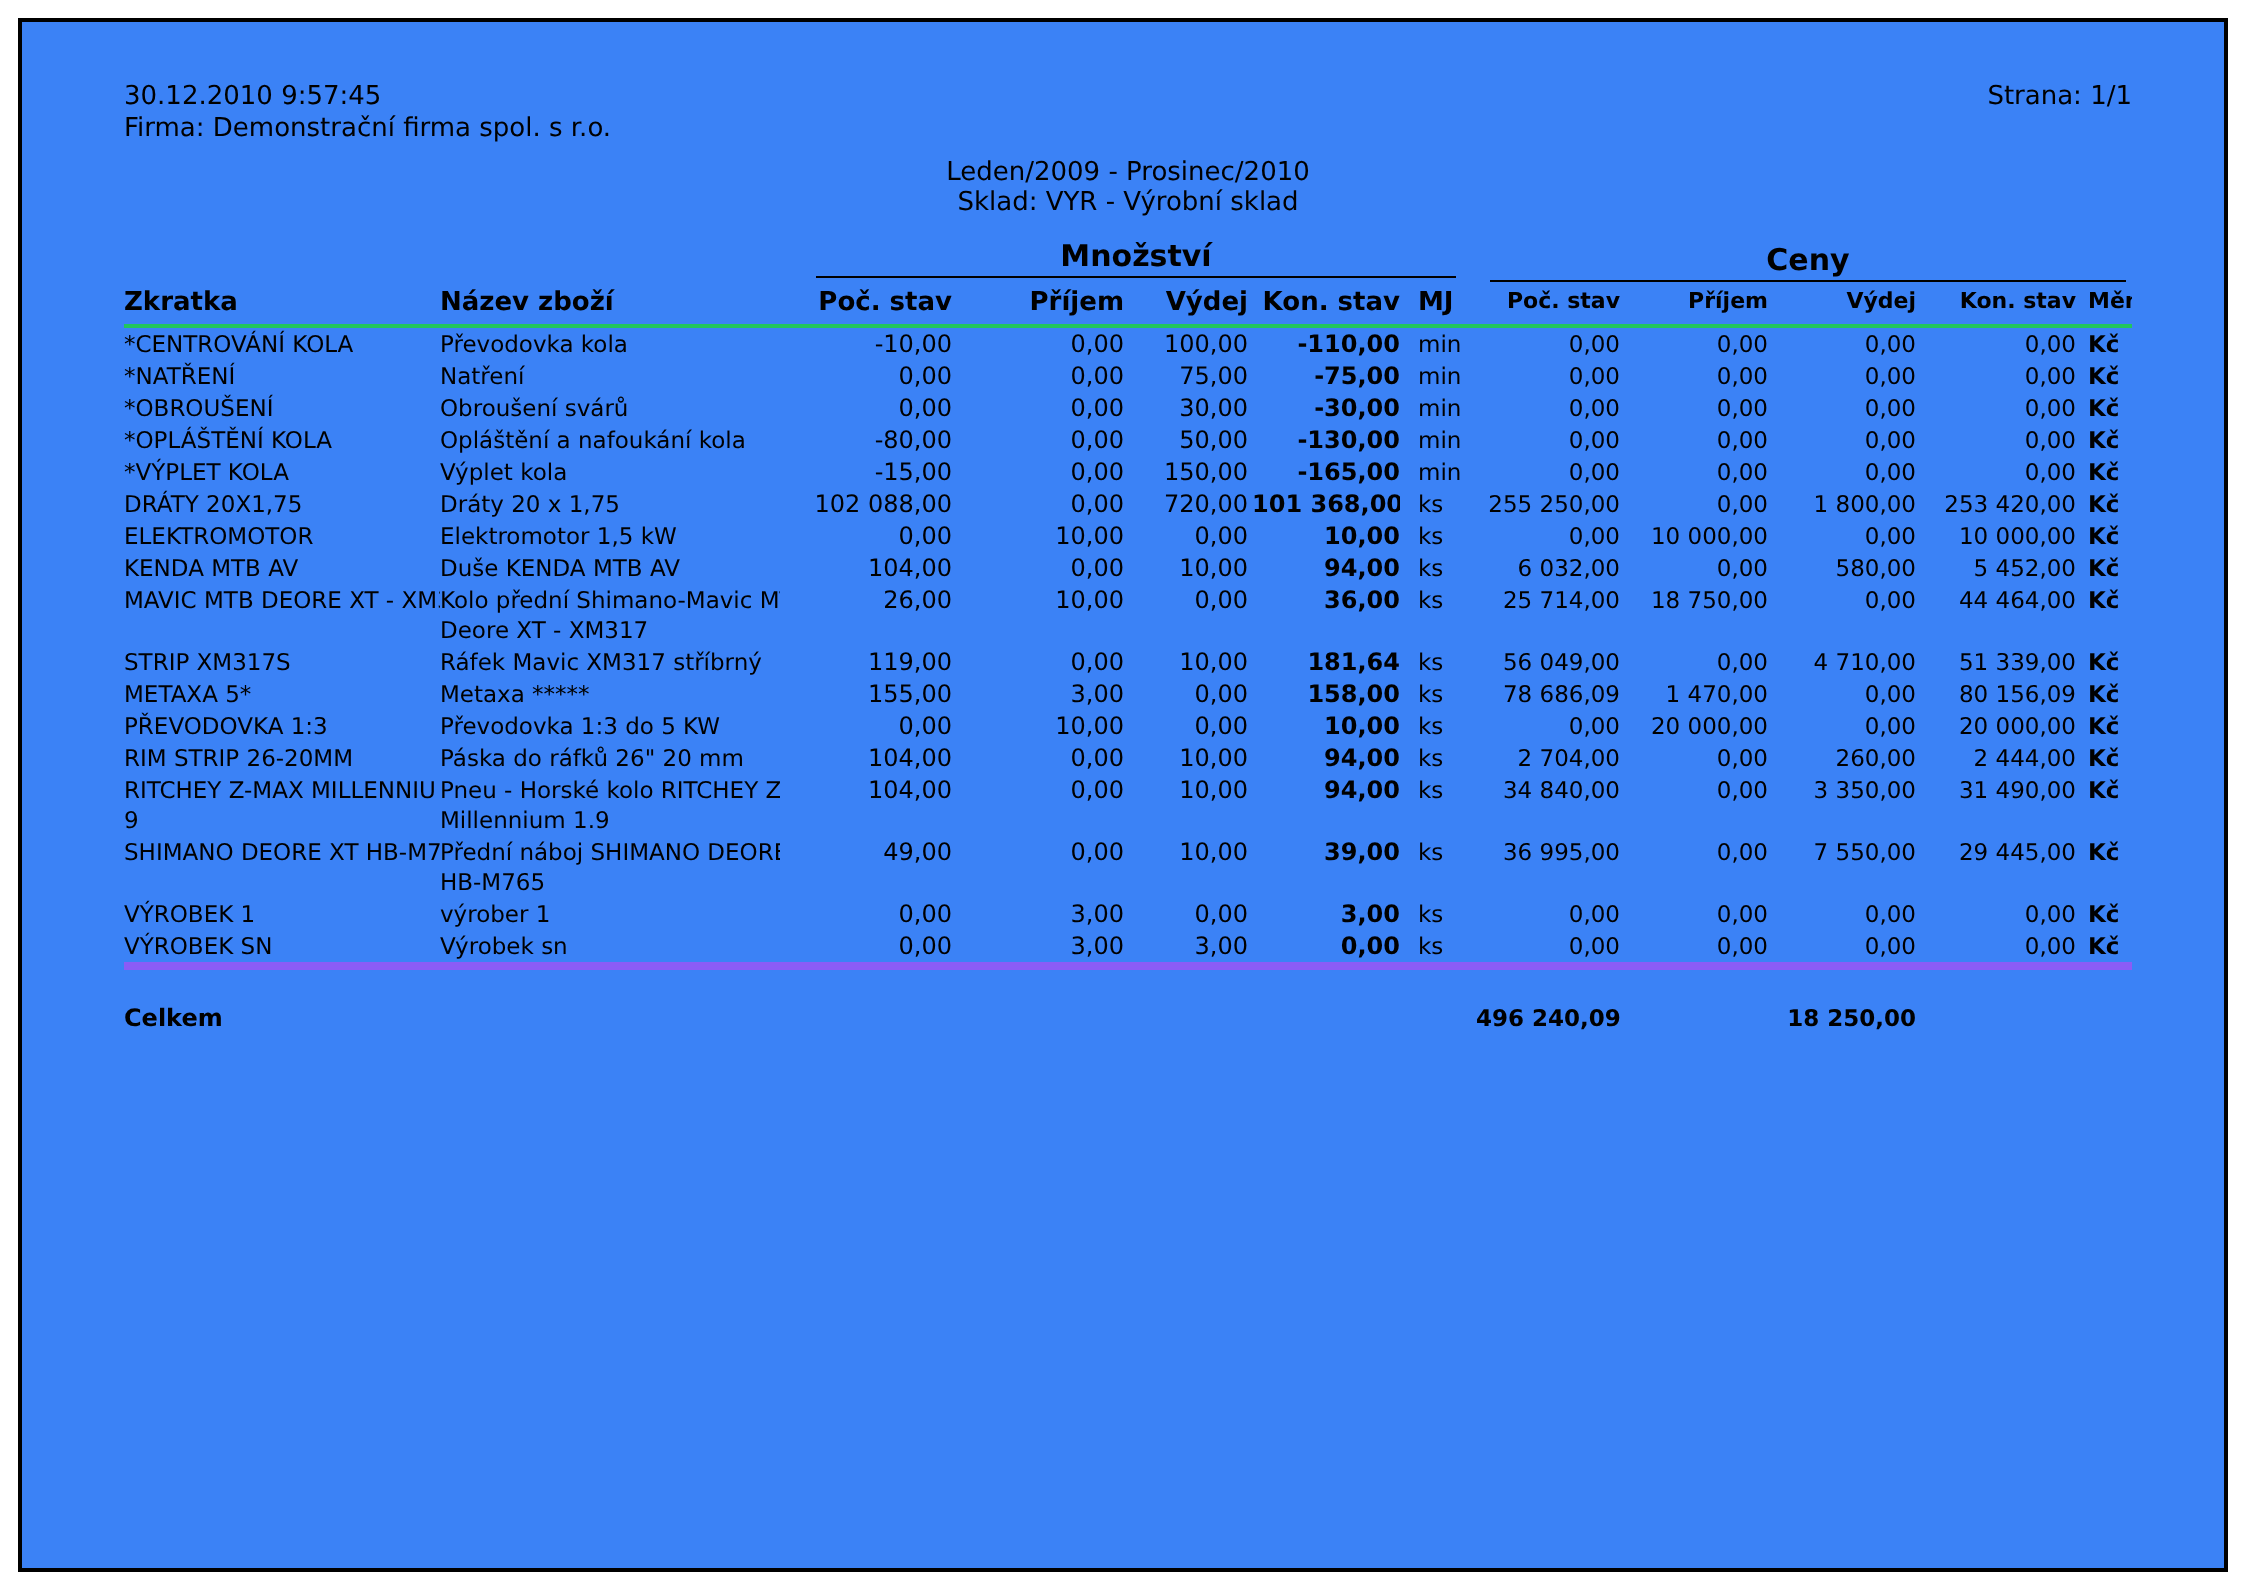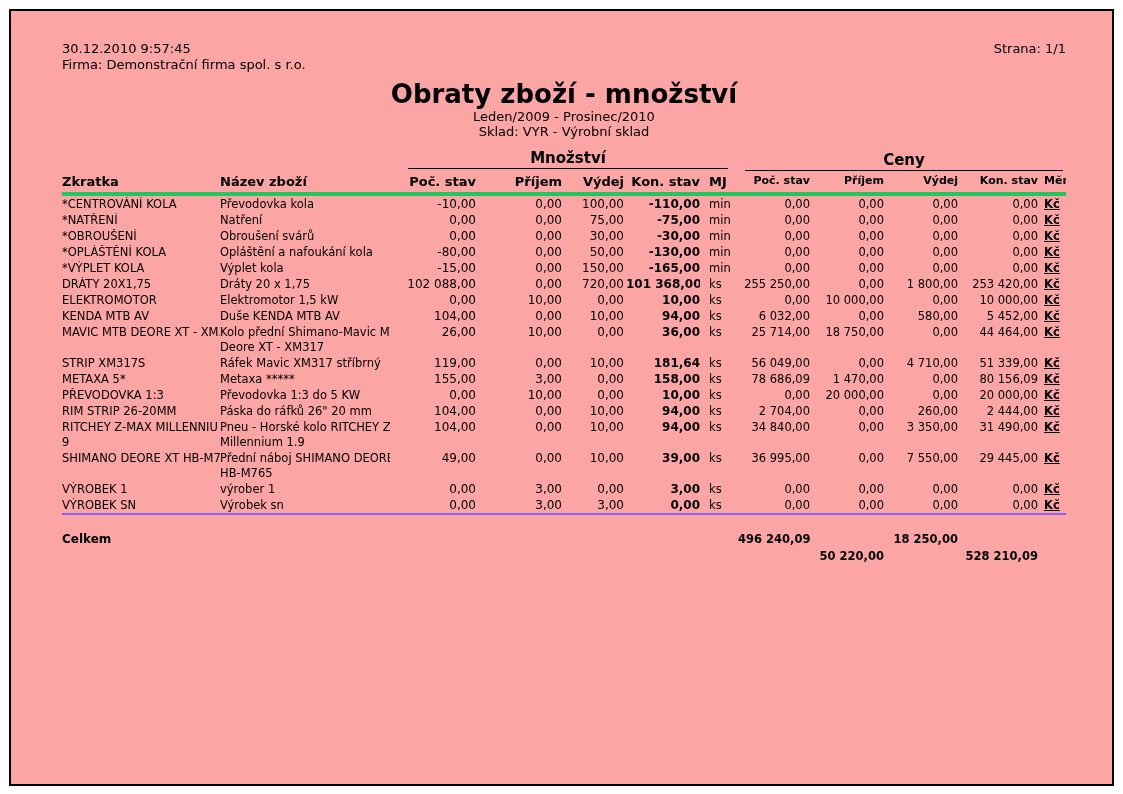--- a/index.html
+++ b/index.html
@@ -1,65 +1,64 @@
 <!DOCTYPE html>
 <html><head>
 <meta charset="utf-8">
 <style>
   html,body{margin:0;padding:0;background:#fff;}
   body{width:1123px;height:794px;position:relative;font-family:"DejaVu Sans","Liberation Sans",sans-serif;color:#000;}
-  .frame{position:absolute;left:9px;top:9px;width:1101px;height:773px;border:2px solid #000;background:#fca5a5;overflow:hidden;}
+  .frame{position:absolute;left:9px;top:9px;width:1101px;height:773px;border:2px solid #000;background:#3b82f6;overflow:hidden;}
   .content{position:relative;margin:30px 46px 0 51px;}
   .meta-row{display:flex;justify-content:space-between;font-size:13px;line-height:16px;}
   .meta-line{font-size:13px;line-height:16px;}
   .title-block{text-align:center;margin-top:6px;}
   .title{font-size:26px;font-weight:bold;line-height:30px;}
   .sub{font-size:13px;line-height:15px;}
   table{border-collapse:collapse;table-layout:fixed;width:1004px;margin-top:10px;}
   td,th{padding:0;vertical-align:top;font-weight:normal;text-align:left;}
   .ln{white-space:nowrap;overflow:hidden;line-height:15px;}
   
   tr.grp th{height:20px;vertical-align:bottom;}
   .gline{font-size:15px;font-weight:bold;text-align:center;line-height:19px;border-bottom:1px solid #000;}
   .g-mn{margin:0 10px 2px 18px;}
   .g-cn{margin:0 3px 0 7px;}
   
-  tr.hdr th{border-bottom:4px solid #22c55e;padding:3px 0 3px 0;white-space:nowrap;overflow:hidden;}
+  tr.hdr th{border-bottom:2px solid #22c55e;padding:3px 0 3px 0;white-space:nowrap;overflow:hidden;}
   .hl{font-size:13px;font-weight:bold;}
   .hq{font-size:13px;font-weight:bold;text-align:right;padding-right:2px !important;}
   .hc{font-size:11px;font-weight:bold;text-align:right;padding-right:2px !important;}
   .hmj{font-size:13px;font-weight:bold;padding-left:7px !important;}
   .hmena{font-size:11px;font-weight:bold;padding-left:4px !important;}
   
   tbody td{padding-top:1px;}
   .c-zk{font-size:11.5px;}
   .c-nz{font-size:11.5px;}
   .num{text-align:right;white-space:nowrap;font-size:12px;padding-right:2px !important;}
   .cen{font-size:11.5px;}
   .mj{font-size:11.5px;padding-left:7px !important;white-space:nowrap;}
-  .mena{font-size:11.5px;font-weight:bold;padding-left:4px !important;white-space:nowrap;text-decoration:underline;}
+  .mena{font-size:11.5px;font-weight:bold;padding-left:4px !important;white-space:nowrap;}
   .b{font-weight:bold;}
   
-  tr.tt1 td{border-top:2px solid #8b5cf6;padding-top:17px;}
+  tr.tt1 td{border-top:4px solid #8b5cf6;padding-top:17px;}
   tr.tt1 .c-zk{font-size:12px;}
   tr.tt2 td{padding-top:3px;}
 </style>
 </head>
 <body>
 
 <div class="frame">
   <div class="content">
     <div class="meta-row">
       <span>30.12.2010  9:57:45</span>
       <span>Strana: 1/1</span>
     </div>
     <div class="meta-line">Firma:  Demonstrační firma spol. s r.o.</div>
 
     <div class="title-block">
-      <div class="title">Obraty zboží - množství</div>
       <div class="sub">Leden/2009 - Prosinec/2010</div>
       <div class="sub">Sklad: VYR - Výrobní sklad</div>
     </div>
 
     <table>
       <colgroup>
         <col style="width:158px">
           <col style="width:170px">
         <col style="width:88px">
           <col style="width:86px">
@@ -757,23 +756,16 @@
             <td></td>
             <td></td>
             <td></td>
             <td></td>
           <td class="num cen b">496 240,09</td>
           <td></td>
           <td class="num cen b">18 250,00</td>
           <td></td>
             <td></td>
         </tr>
-        <tr class="tt2">
-          <td colspan="8"></td>
-          <td class="num cen b">50 220,00</td>
-          <td></td>
-          <td class="num cen b">528 210,09</td>
-          <td></td>
-        </tr>
       </tfoot>
     </table>
   </div>
 </div>
 
 </body></html>

